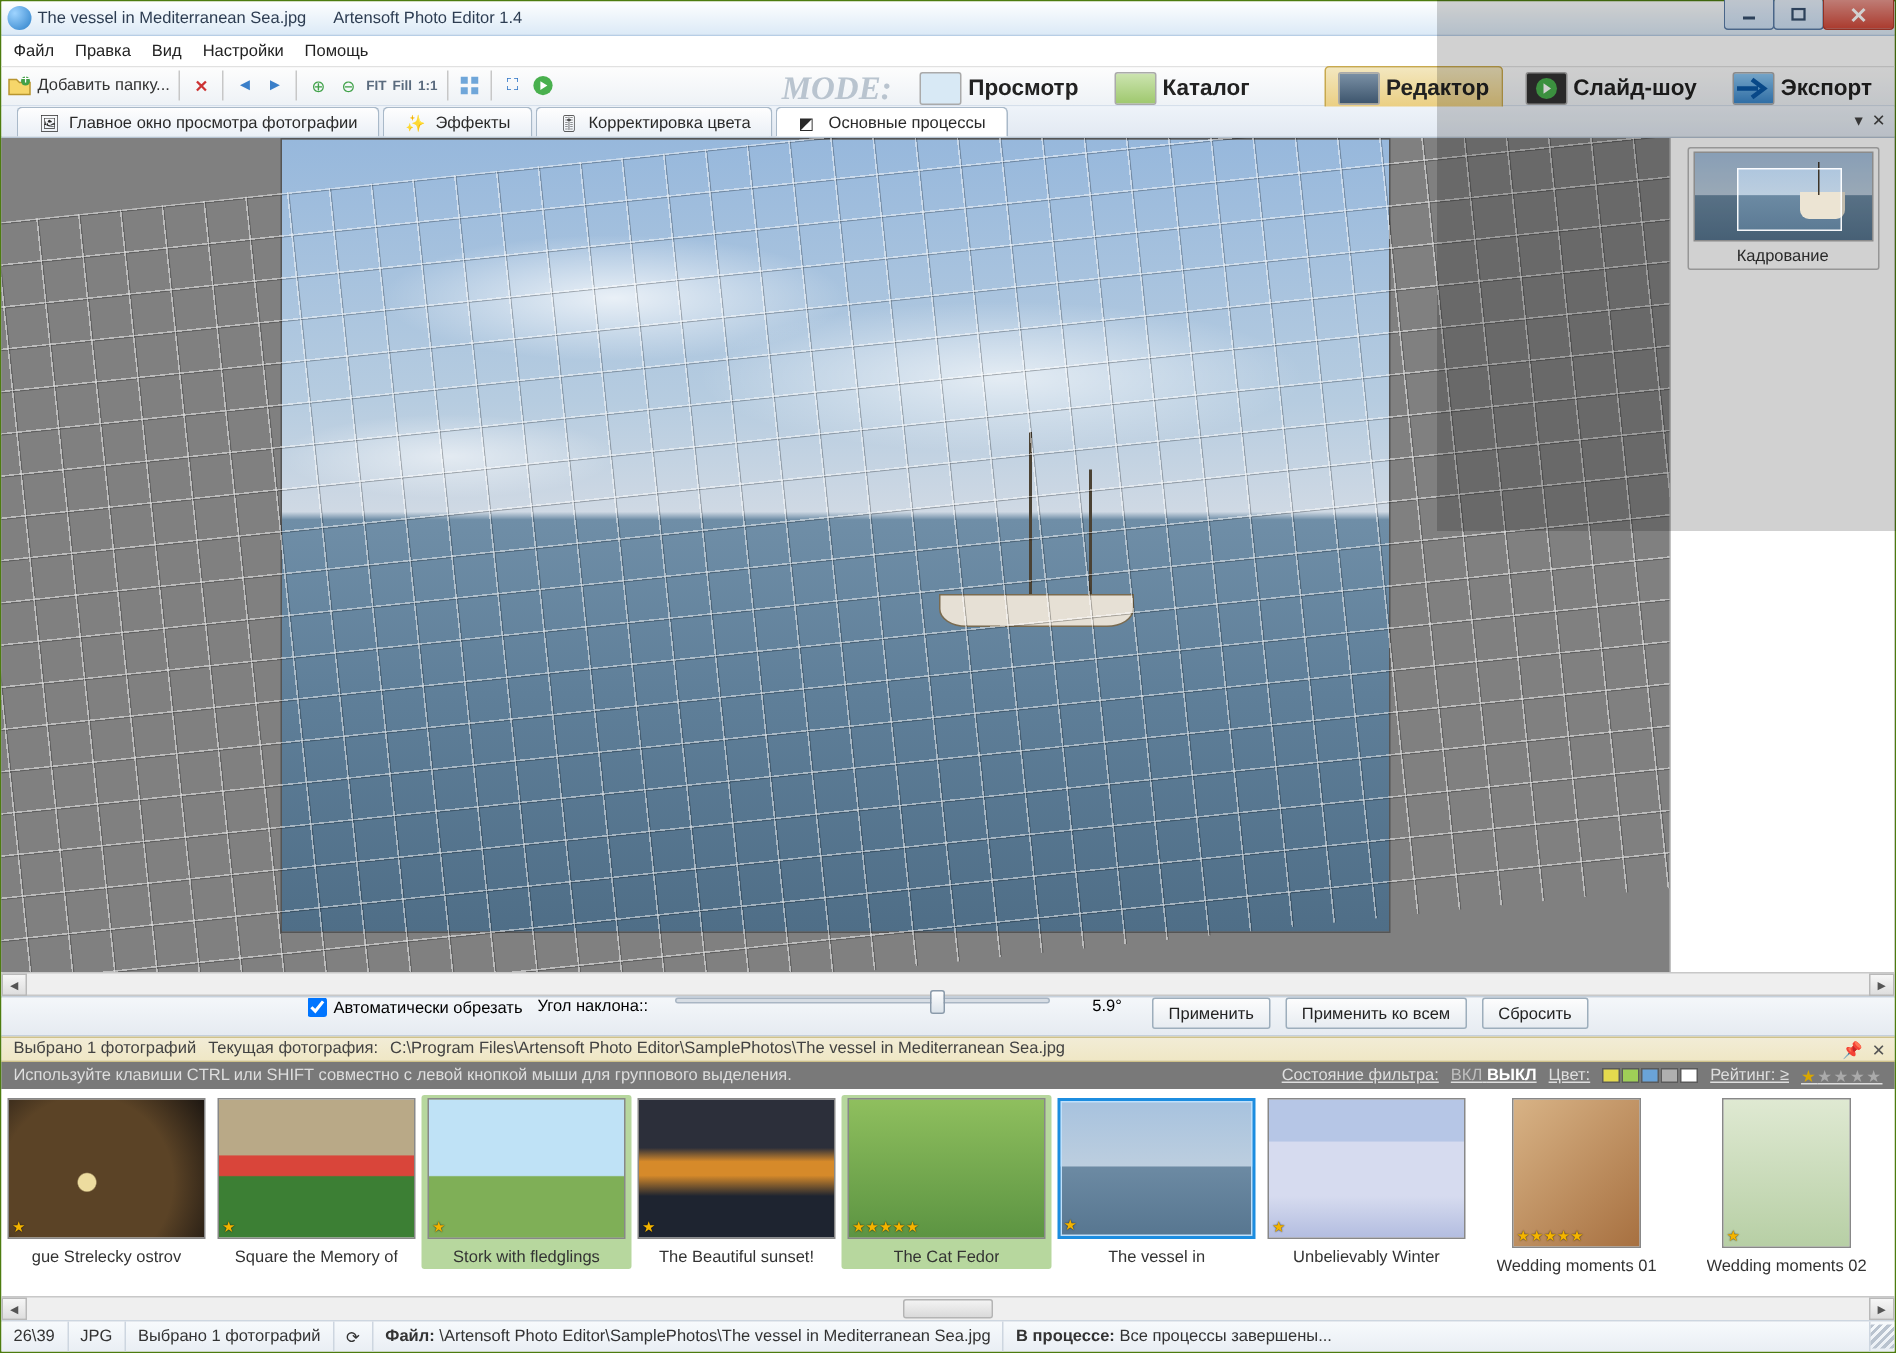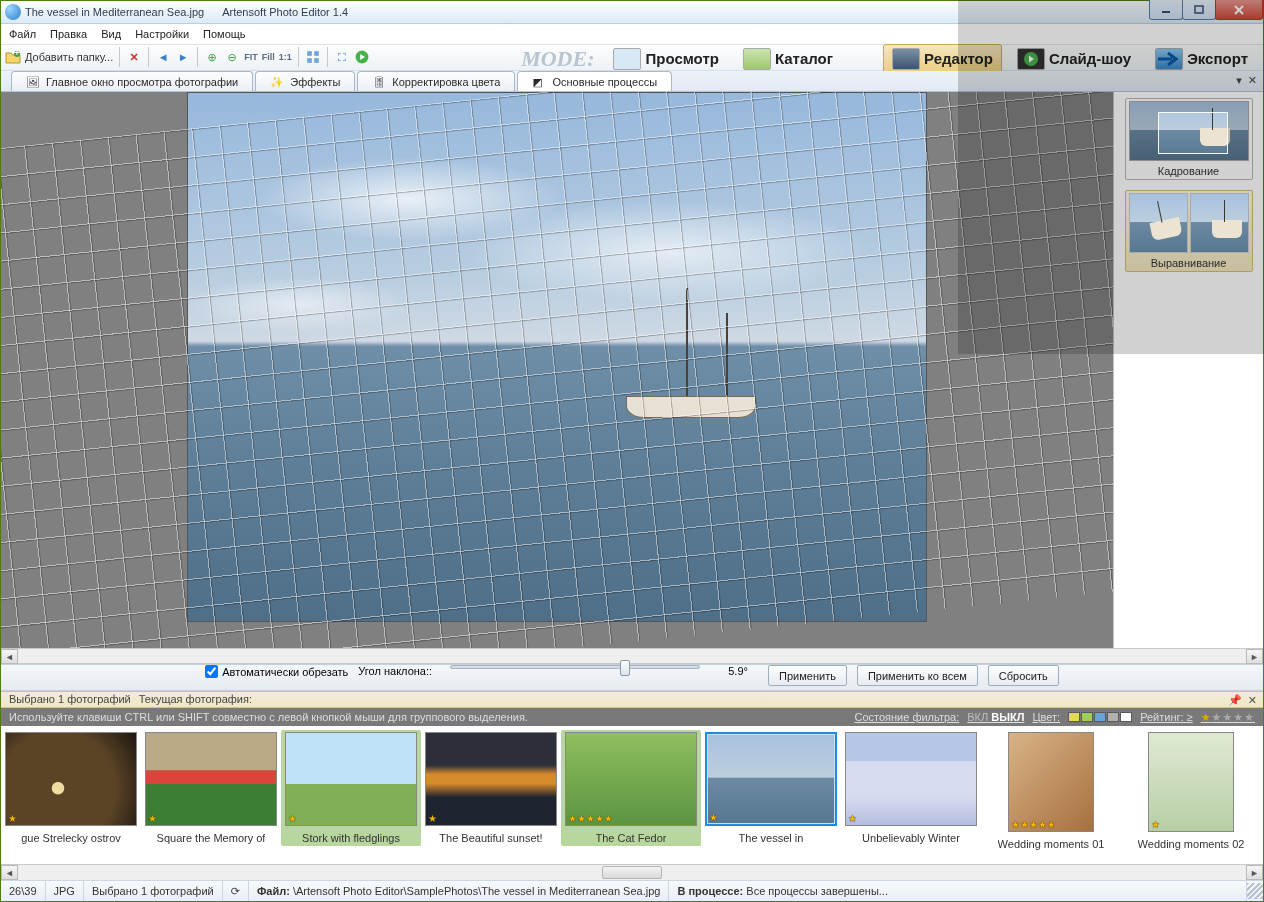--- a/index.html
+++ b/index.html
@@ -256,31 +256,20 @@
       <div class="grid-overlay"></div>
     </div>
     <div class="sidepanel">
       <div class="side-thumb">
         <div class="img straight">
             <div class="mini-boat"></div>
             <div class="crop-frame"></div>
           </div>
         <div class="cap">Кадрование</div>
       </div>
-      <div class="side-thumb sel">
-        <div class="img pair">
-            <div>
-              <div class="mini-boat" style="right:6px;top:26px"></div>
-            </div>
-            <div>
-              <div class="mini-boat" style="right:6px;top:26px"></div>
-            </div>
-          </div>
-        <div class="cap">Выравнивание</div>
-      </div>
     </div>
   </div>
 
   <div class="hscroll">
     <div class="arrow l">◄</div>
     <div class="arrow r">►</div>
   </div>
 
   <div class="controlbar">
     <label style="display:flex;align-items:center">
@@ -293,20 +282,21 @@
       </div>
     <span class="val">5.9°</span>
     <button>Применить</button>
     <button>Применить ко всем</button>
     <button>Сбросить</button>
   </div>
 
   <div class="catalog-head">
     <span>Выбрано 1  фотографий</span>
     <span>Текущая фотография:</span>
+    <span>C:\Program Files\Artensoft Photo Editor\SamplePhotos\The vessel in Mediterranean Sea.jpg</span>
     <div class="pin">
         <span>📌</span>
         <span>✕</span>
       </div>
   </div>
 
   <div class="filterbar">
     <span>Используйте клавиши CTRL или SHIFT совместно с левой кнопкой мыши для группового выделения.</span>
     <div class="right">
       <span>Состояние фильтра:</span>

